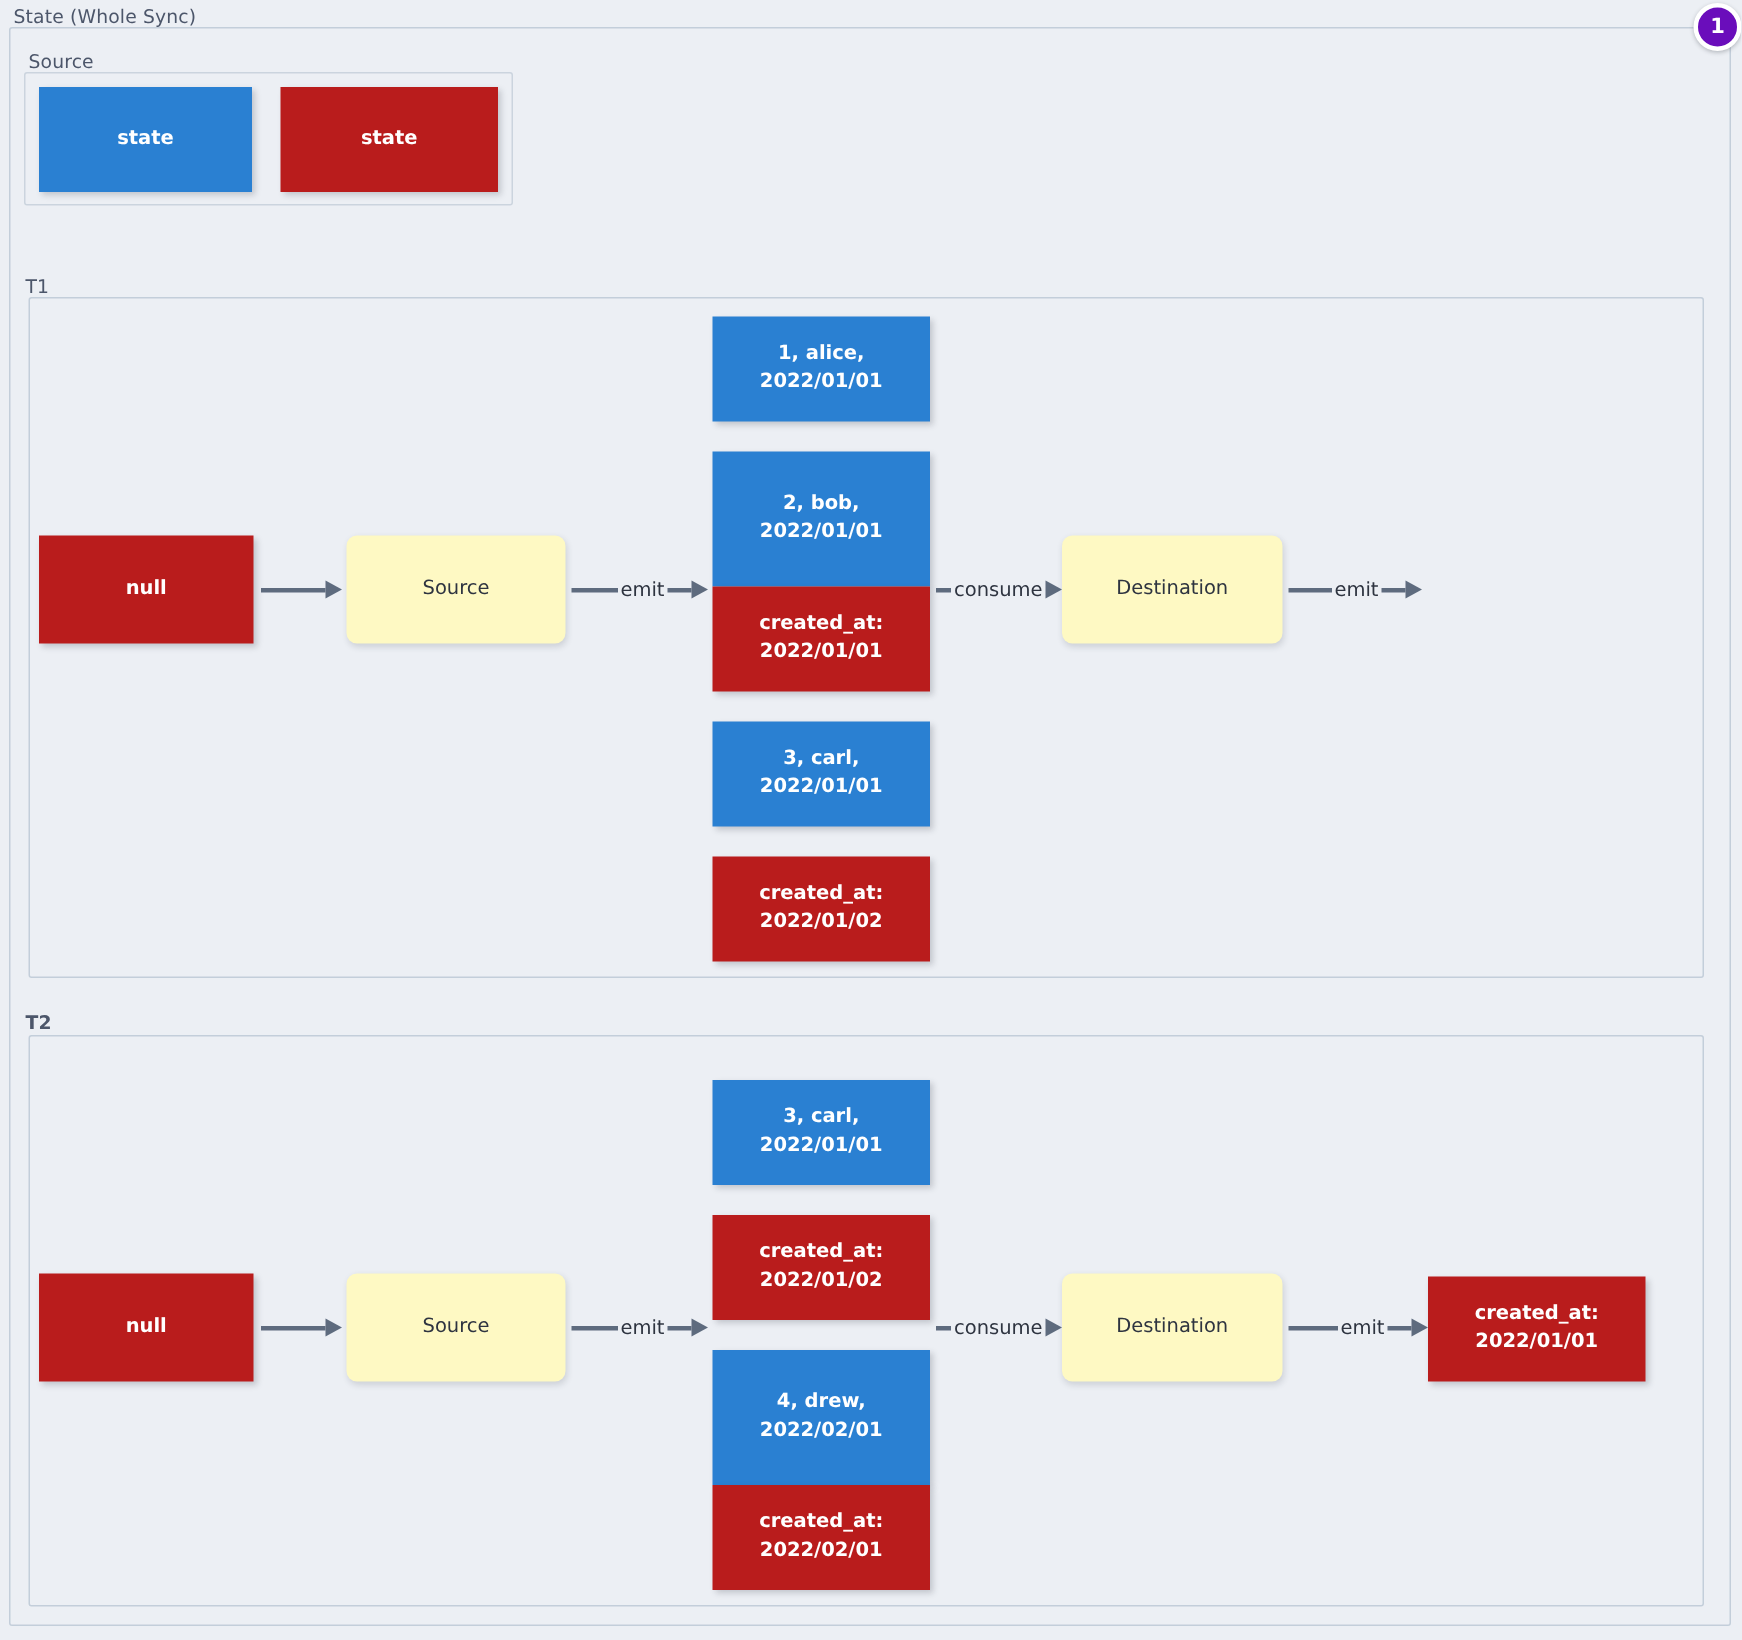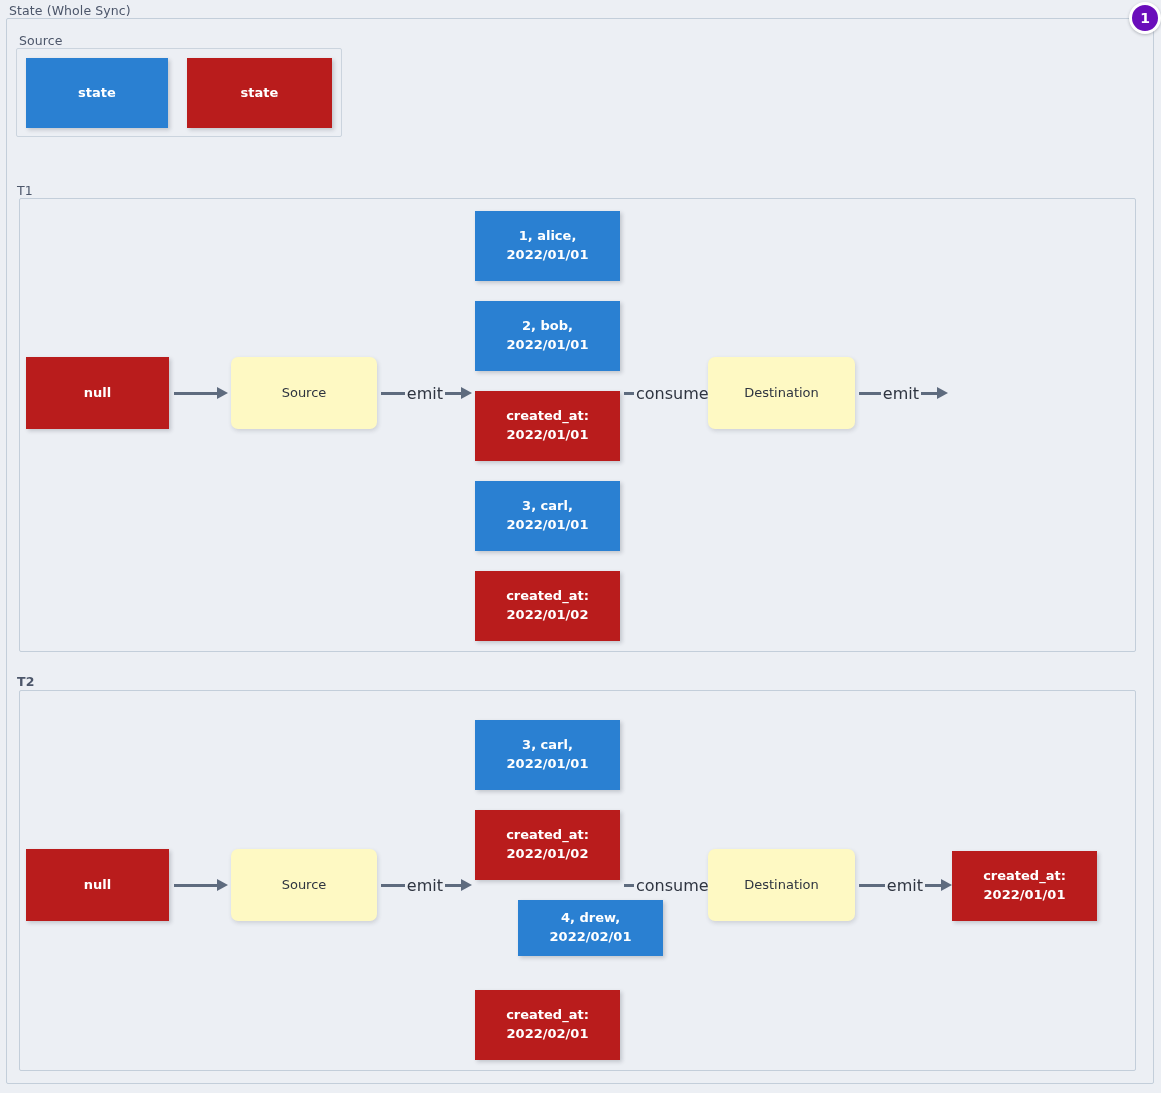--- a/index.html
+++ b/index.html
@@ -108,21 +108,21 @@
   }
   .arrow .seg.grow { flex: 1 1 auto; }
   .arrow .head {
     width: 0; height: 0;
     border-top: 6px solid transparent;
     border-bottom: 6px solid transparent;
     border-left: 11px solid #5E6B7E;
     flex: 0 0 auto;
   }
   .arrow .alabel {
-    font-size: 16px;
+    font-size: 13px;
     color: #2E3440;
     padding: 0 2px;
     flex: 0 0 auto;
     white-space: nowrap;
     font-family: "DejaVu Sans", "Liberation Sans", sans-serif;
   }
 
   
   #step-badge {
     position: absolute;
@@ -179,21 +179,21 @@
   <div class="arrow" style="left:381px; top:383px; width:91px;">
     <div class="seg grow"></div>
     <div class="alabel">emit</div>
     <div class="seg" style="width:16px;"></div>
     <div class="head"></div>
   </div>
 
   <div class="node record" style="left:475px; top:211px; width:145px; height:70px;">
     <span class="label">1, alice, 2022/01/01</span>
   </div>
-  <div class="node record" style="left:475px; top:301px; width:145px; height:70px;">
+  <div class="node record" style="left:475px; top:301px; width:145px; height:90px;">
     <span class="label">2, bob, 2022/01/01</span>
   </div>
   <div class="node state" style="left:475px; top:391px; width:145px; height:70px;">
     <span class="label">created_at:
 2022/01/01</span>
   </div>
   <div class="node record" style="left:475px; top:481px; width:145px; height:70px;">
     <span class="label">3, carl, 2022/01/01</span>
   </div>
   <div class="node state" style="left:475px; top:571px; width:145px; height:70px;">
@@ -242,21 +242,21 @@
     <div class="head"></div>
   </div>
 
   <div class="node record" style="left:475px; top:720px; width:145px; height:70px;">
     <span class="label">3, carl, 2022/01/01</span>
   </div>
   <div class="node state" style="left:475px; top:810px; width:145px; height:70px;">
     <span class="label">created_at:
 2022/01/02</span>
   </div>
-  <div class="node record" style="left:475px; top:900px; width:145px; height:56px;margin-left:43px;">
+  <div class="node record" style="left:475px; top:900px; width:145px; height:90px;">
     <span class="label">4, drew, 2022/02/01</span>
   </div>
   <div class="node state" style="left:475px; top:990px; width:145px; height:70px;">
     <span class="label">created_at:
 2022/02/01</span>
   </div>
 
   <div class="arrow" style="left:624px; top:875px; width:84px;">
     <div class="seg" style="width:10px;"></div>
     <div class="alabel">consume</div>

